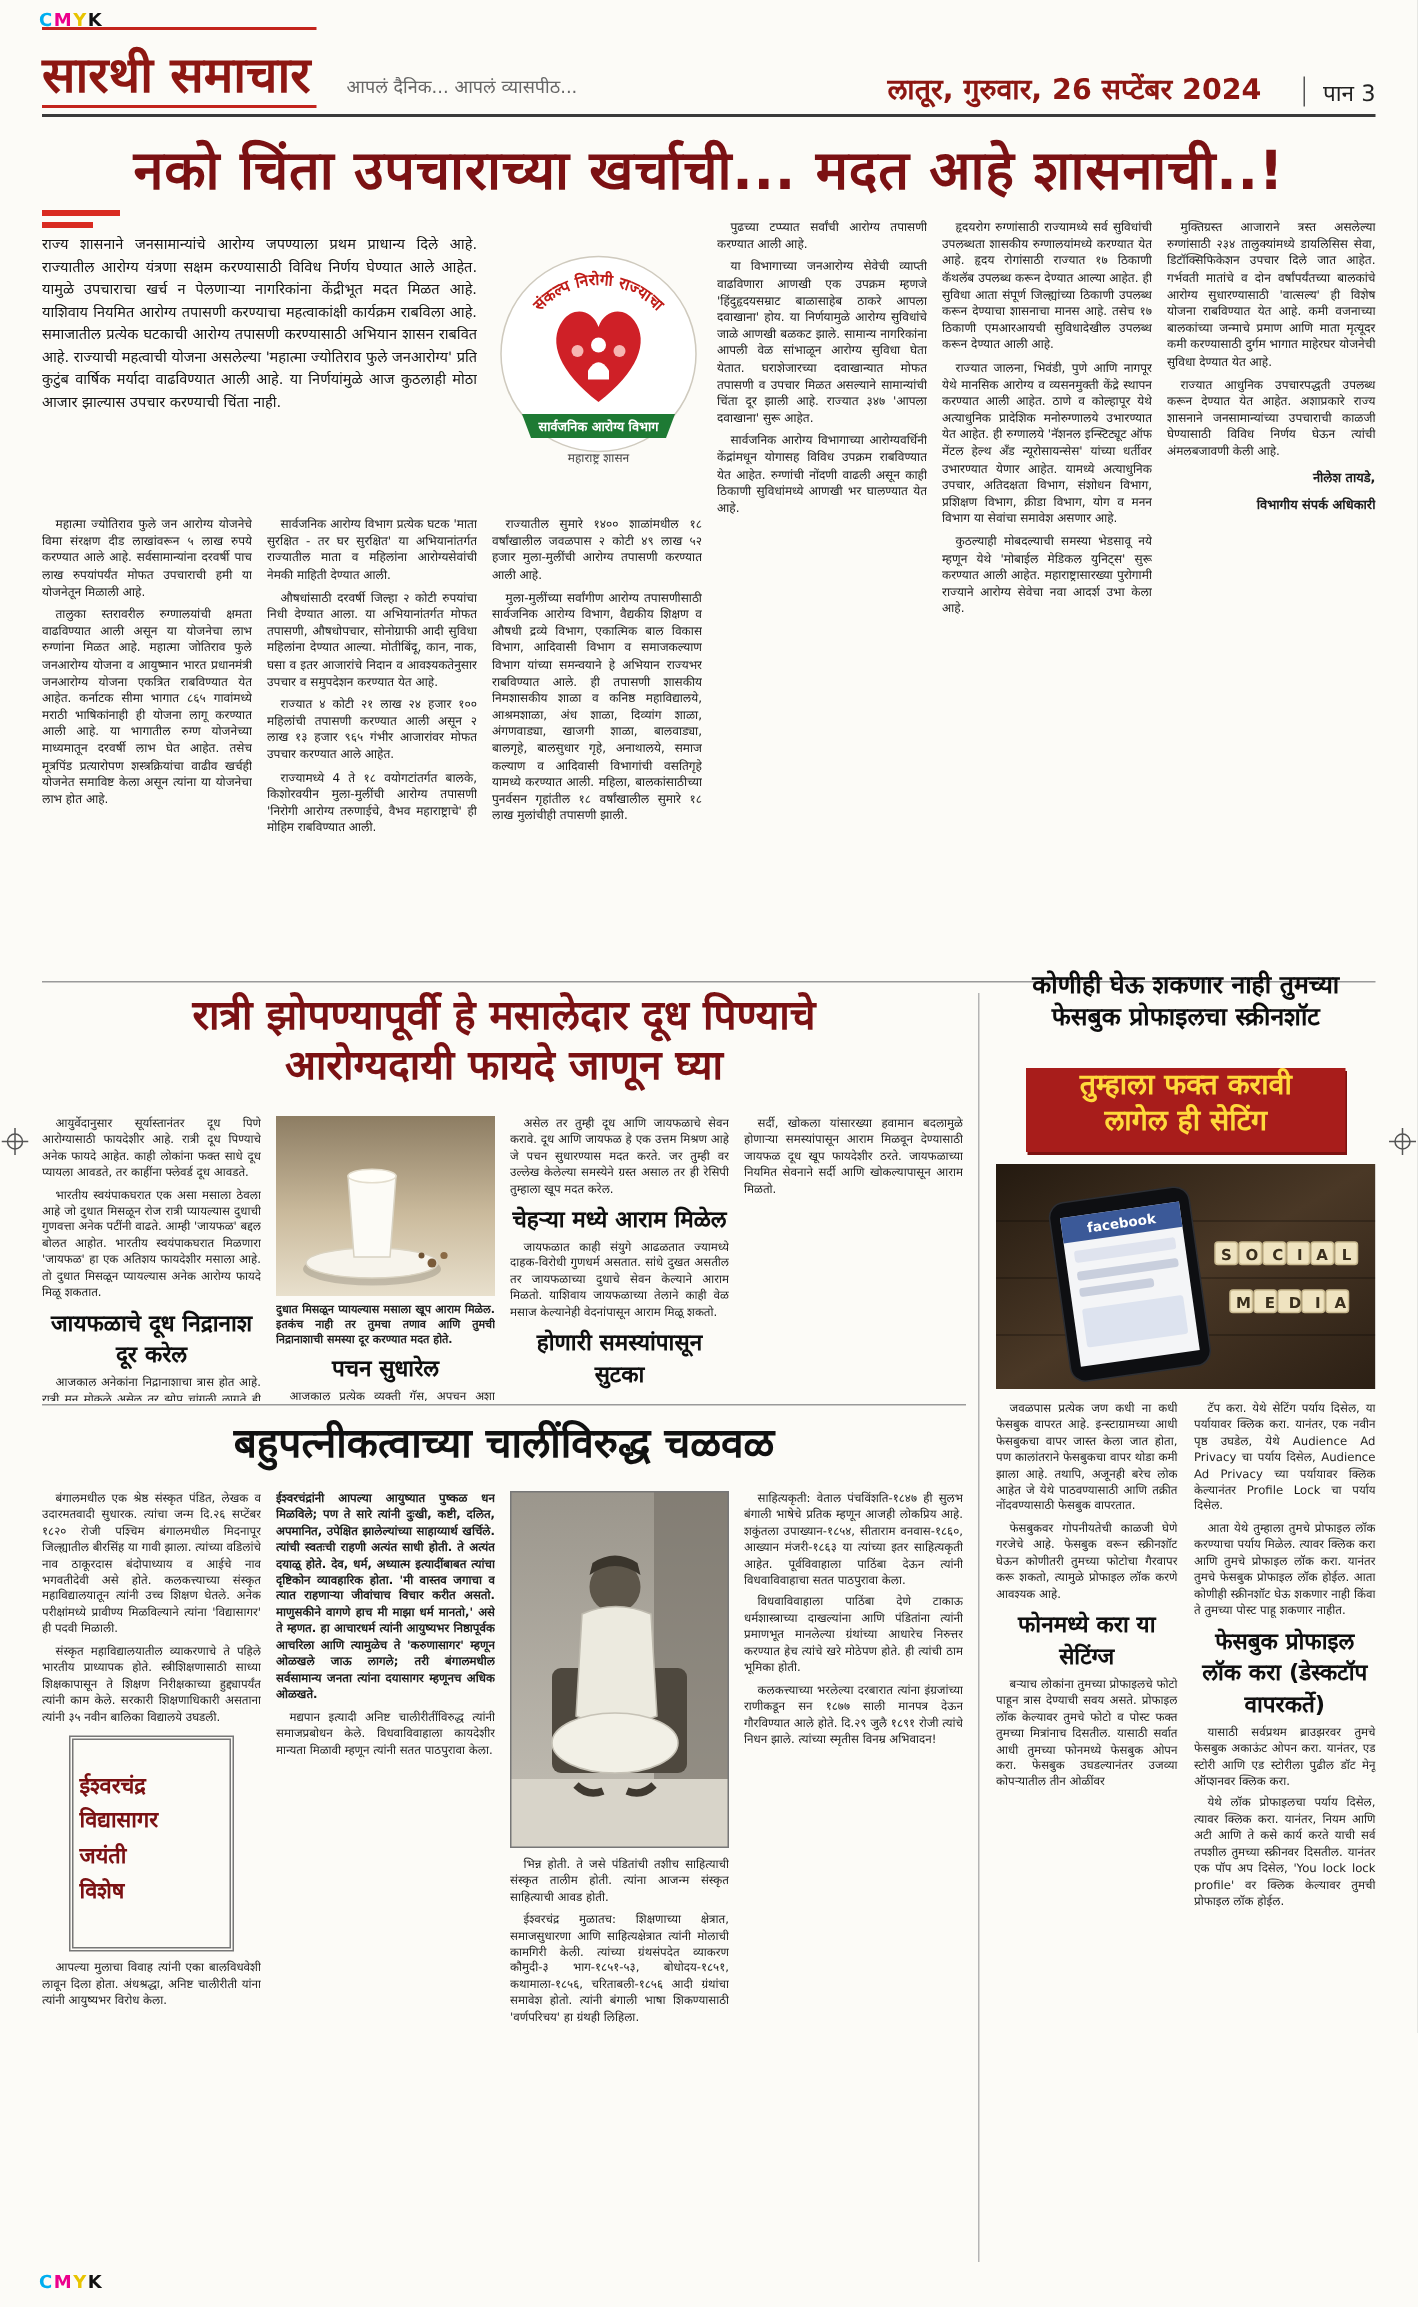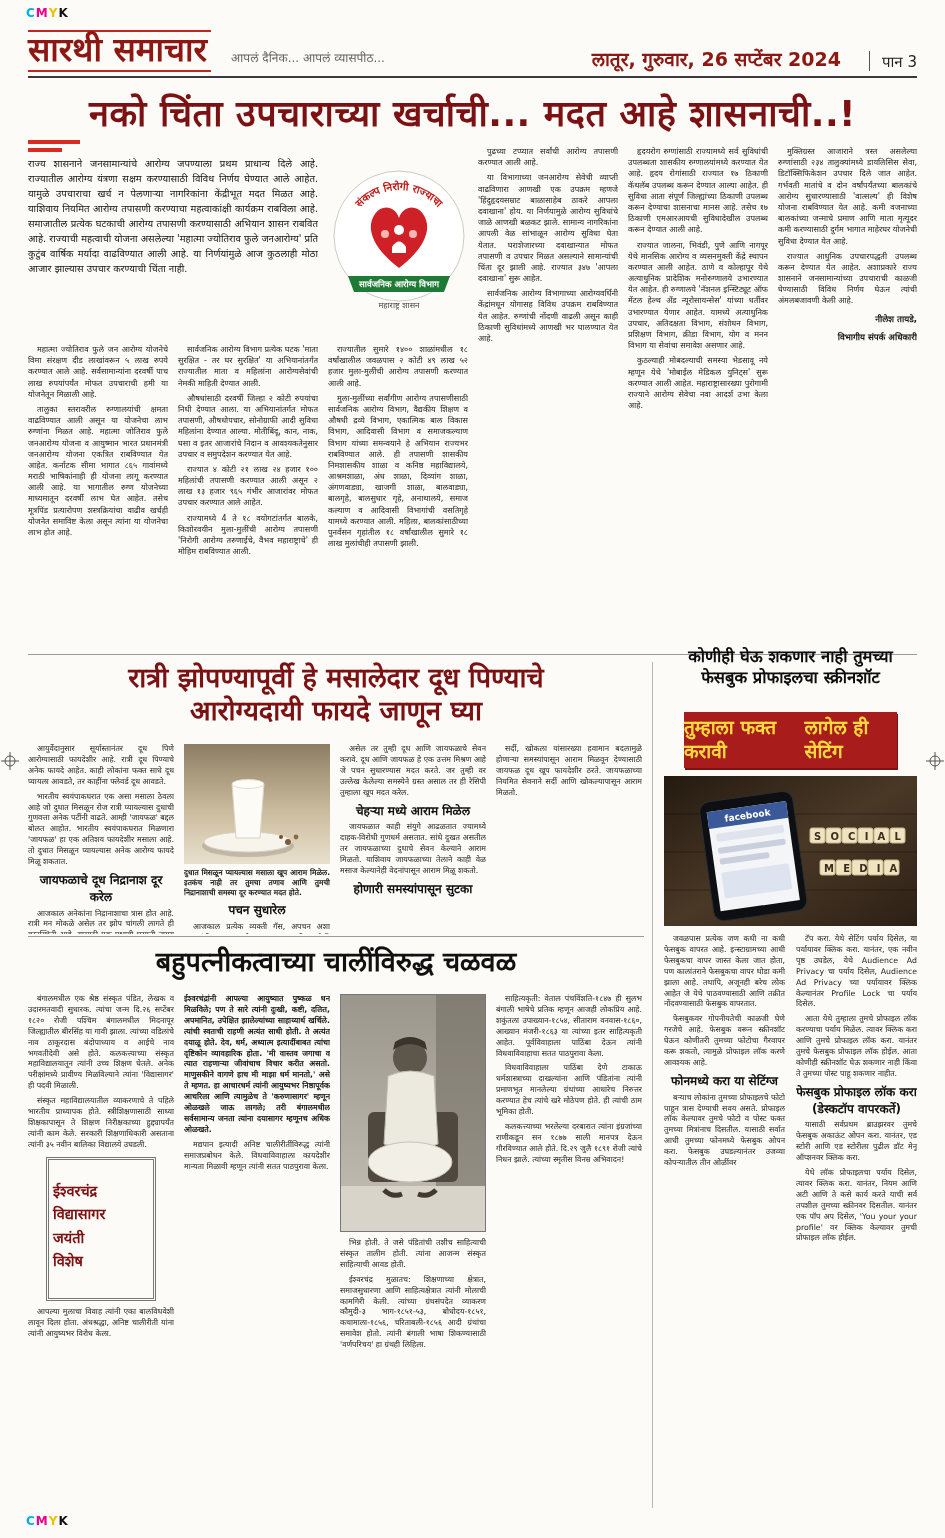--- a/index.html
+++ b/index.html
@@ -8,52 +8,52 @@
   .abs{position:absolute;}
   
   .cmyk{font-size:12px;font-weight:bold;letter-spacing:1px;}
   .cmyk .c{color:#00aeef}.cmyk .m{color:#ec008c}.cmyk .y{color:#e8c400}.cmyk .k{color:#111}
   
   .regmark svg{display:block}
   
   .masthead-row{left:28px;top:20px;width:889px;height:58px;display:flex;align-items:flex-end;
     border-bottom:2px solid #3a3a3a;padding-bottom:4px;box-sizing:border-box;}
   .masthead-title{font-size:33px;font-weight:bold;color:#8d1712;line-height:1.05;
-    border-top:2px solid #c3241c;border-bottom:2px solid #c3241c;padding:1px 4px 2px 0;}
+    border-top:2px solid #c3241c;border-bottom:2px solid #c3241c;padding:13px 4px 2px 0;}
   .tagline{font-size:12px;color:#666;margin:0 0 6px 20px;}
   .dateline-wrap{margin-left:auto;display:flex;align-items:flex-end;gap:28px;}
   .dateline{font-size:19px;font-weight:bold;color:#8d1712;}
   .page-no{font-size:15px;color:#222;border-left:1.5px solid #555;padding-left:12px;margin-bottom:1px;}
   
   .lead-headline{left:28px;top:88px;width:889px;text-align:center;font-size:36px;font-weight:bold;
     color:#7b1113;letter-spacing:.5px;}
   .red-tick{left:28px;top:140px;width:52px;height:4px;background:#d92b21;}
   
   .intro-box{left:28px;top:148px;width:290px;height:188px;font-size:9.7px;line-height:1.55;
     text-align:justify;color:#161616;overflow:hidden;padding-top:8px;box-sizing:border-box;}
   .intro-box::before{content:"";position:absolute;left:0;top:0;width:34px;height:4px;background:#d92b21;}
   
   .col{font-size:8px;line-height:1.4;text-align:justify;overflow:hidden;}
   .col p{margin:0 0 4px;text-indent:9px;}
-  .col p.subhead{font-weight:bold;text-align:center;text-indent:0;font-size:12px;margin:4px 0 3px;color:#101010;}
+  .col p.subhead{font-weight:bold;text-align:center;text-indent:0;font-size:15px;margin:4px 0 3px;color:#101010;}
   .col p.bold{font-weight:bold;text-indent:0;}
   .col p.byline{font-weight:bold;text-align:right;text-indent:0;font-size:8.6px;margin-top:6px;}
   .col p.caption{font-weight:bold;text-indent:0;font-size:7.4px;line-height:1.35;color:#222;}
   .small .col, .col.small{font-size:7.8px;}
   
   .hrule{background:#9a9a9a;height:1px;}
   .vrule{background:#b5b5b5;width:1px;}
   
   .milk-headline{left:28px;top:662px;width:616px;text-align:center;font-size:27px;font-weight:bold;
     color:#7b1113;line-height:1.22;}
   
   .fb-headline{left:664px;top:647px;width:253px;text-align:center;font-size:16.5px;font-weight:bold;
     color:#0d0d0d;line-height:1.25;}
   .fb-promo{left:684px;top:712px;width:213px;height:56px;background:#a81d1b;color:#ffd93c;
-    display:flex;flex-direction:row;align-items:center;justify-content:center;
+    display:flex;flex-direction:column;align-items:center;
     font-size:19px;font-weight:bold;line-height:1.25;box-shadow:1px 2px 0 #7d1210;}
   
   .vid-headline{left:28px;top:942px;width:616px;text-align:center;font-size:27px;font-weight:bold;color:#111;}
   .jubilee-box{width:96px;margin:6px auto;border:3px double #777;padding:22px 4px;}
   .jubilee-box p{margin:0 0 4px;text-indent:0;font-size:14.5px;font-weight:bold;color:#7b1113;line-height:1.35;}
   
   .photo{overflow:hidden;background:#ddd;}
   .photo svg{display:block;width:100%;height:100%;}
 </style>
 </head>
@@ -248,21 +248,21 @@
       <p>जवळपास प्रत्येक जण कधी ना कधी फेसबुक वापरत आहे. इन्स्टाग्रामच्या आधी फेसबुकचा वापर जास्त केला जात होता, पण कालांतराने फेसबुकचा वापर थोडा कमी झाला आहे. तथापि, अजूनही बरेच लोक आहेत जे येथे पाठवण्यासाठी आणि तक्रीत नोंदवण्यासाठी फेसबुक वापरतात.</p>
       <p>फेसबुकवर गोपनीयतेची काळजी घेणे गरजेचे आहे. फेसबुक वरून स्क्रीनशॉट घेऊन कोणीतरी तुमच्या फोटोचा गैरवापर करू शकतो, त्यामुळे प्रोफाइल लॉक करणे आवश्यक आहे.</p>
       <p class="subhead">फोनमध्ये करा या सेटिंग्ज</p>
       <p>बऱ्याच लोकांना तुमच्या प्रोफाइलचे फोटो पाहून त्रास देण्याची सवय असते. प्रोफाइल लॉक केल्यावर तुमचे फोटो व पोस्ट फक्त तुमच्या मित्रांनाच दिसतील. यासाठी सर्वात आधी तुमच्या फोनमध्ये फेसबुक ओपन करा. फेसबुक उघडल्यानंतर उजव्या कोपऱ्यातील तीन ओळींवर</p>
     </div>
   <div class="abs col small" style="left:796px;top:934px;width:121px;height:574px;">
       <p>टॅप करा. येथे सेटिंग पर्याय दिसेल, या पर्यायावर क्लिक करा. यानंतर, एक नवीन पृष्ठ उघडेल, येथे Audience Ad Privacy चा पर्याय दिसेल, Audience Ad Privacy च्या पर्यायावर क्लिक केल्यानंतर Profile Lock चा पर्याय दिसेल.</p>
       <p>आता येथे तुम्हाला तुमचे प्रोफाइल लॉक करण्याचा पर्याय मिळेल. त्यावर क्लिक करा आणि तुमचे प्रोफाइल लॉक करा. यानंतर तुमचे फेसबुक प्रोफाइल लॉक होईल. आता कोणीही स्क्रीनशॉट घेऊ शकणार नाही किंवा ते तुमच्या पोस्ट पाहू शकणार नाहीत.</p>
       <p class="subhead">फेसबुक प्रोफाइल लॉक करा (डेस्कटॉप वापरकर्ते)</p>
       <p>यासाठी सर्वप्रथम ब्राउझरवर तुमचे फेसबुक अकाऊंट ओपन करा. यानंतर, एड स्टोरी आणि एड स्टोरीला पुढील डॉट मेनू ऑप्शनवर क्लिक करा.</p>
-      <p>येथे लॉक प्रोफाइलचा पर्याय दिसेल, त्यावर क्लिक करा. यानंतर, नियम आणि अटी आणि ते कसे कार्य करते याची सर्व तपशील तुमच्या स्क्रीनवर दिसतील. यानंतर एक पॉप अप दिसेल, 'You your your profile' वर क्लिक केल्यावर तुमची प्रोफाइल लॉक होईल.</p>
+      <p>येथे लॉक प्रोफाइलचा पर्याय दिसेल, त्यावर क्लिक करा. यानंतर, नियम आणि अटी आणि ते कसे कार्य करते याची सर्व तपशील तुमच्या स्क्रीनवर दिसतील. यानंतर एक पॉप अप दिसेल, 'You lock lock profile' वर क्लिक केल्यावर तुमची प्रोफाइल लॉक होईल.</p>
     </div>
 
   <div class="abs hrule" style="left:28px;top:936px;width:616px;"></div>
 
   <div class="abs vid-headline">बहुपत्नीकत्वाच्या चालींविरुद्ध चळवळ</div>
 
   <div class="abs col small" style="left:28px;top:994px;width:146px;height:514px;">
     <div>
         <p>बंगालमधील एक श्रेष्ठ संस्कृत पंडित, लेखक व उदारमतवादी सुधारक. त्यांचा जन्म दि.२६ सप्टेंबर १८२० रोजी पश्चिम बंगालमधील मिदनापूर जिल्ह्यातील बीरसिंह या गावी झाला. त्यांच्या वडिलांचे नाव ठाकूरदास बंदोपाध्याय व आईचे नाव भगवतीदेवी असे होते. कलकत्त्याच्या संस्कृत महाविद्यालयातून त्यांनी उच्च शिक्षण घेतले. अनेक परीक्षांमध्ये प्रावीण्य मिळविल्याने त्यांना 'विद्यासागर' ही पदवी मिळाली.</p>
         <p>संस्कृत महाविद्यालयातील व्याकरणाचे ते पहिले भारतीय प्राध्यापक होते. स्त्रीशिक्षणासाठी साध्या शिक्षकापासून ते शिक्षण निरीक्षकाच्या हुद्द्यापर्यंत त्यांनी काम केले. सरकारी शिक्षणाधिकारी असताना त्यांनी ३५ नवीन बालिका विद्यालये उघडली.</p>

